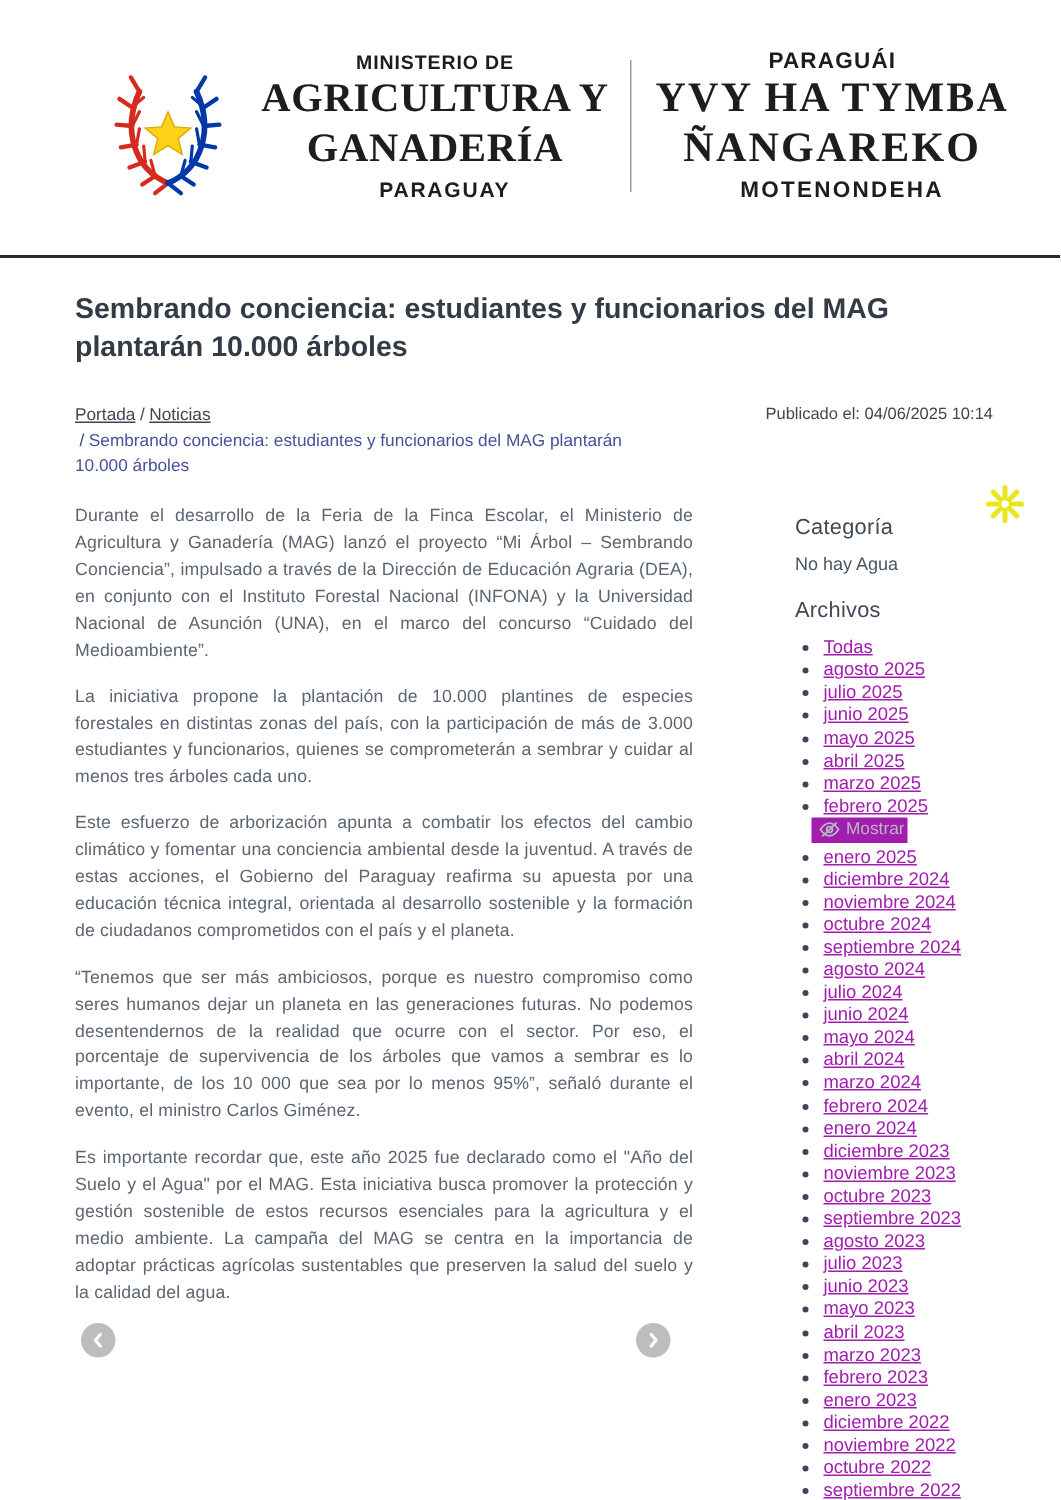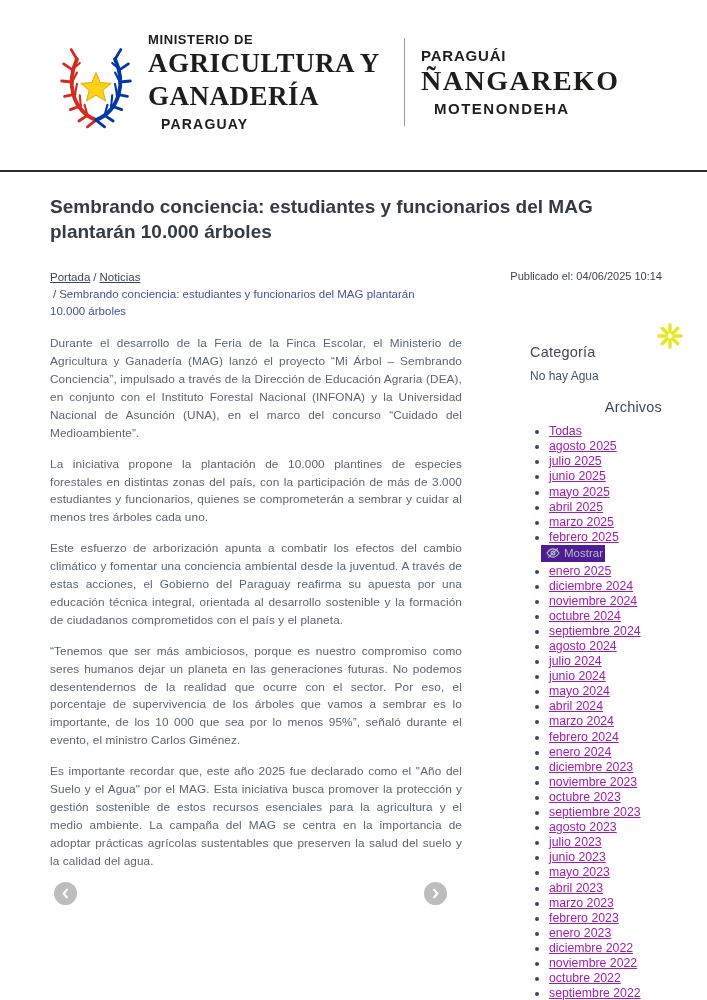--- a/index.html
+++ b/index.html
@@ -4,21 +4,21 @@
 <style>
   * { box-sizing: border-box; margin: 0; padding: 0; }
   html,body { background:#fff; }
   .page {
     position: relative; width: 707px; height: 1000px; margin: 0 auto;
     background: #ffffff; overflow: hidden;
     font-family: "Liberation Sans", sans-serif; color:#3d4753;
   }
 
   
-  .header { position:absolute; left:56px; top:32px; display:flex; align-items:center; }
+  .header { position:absolute; left:72px; top:32px; display:flex; align-items:center;text-align:center; }
   .logo { width:80px; height:96px; flex:0 0 auto; }
   .brand-left { margin-left:12px; width:252px; color:#1d1d1b; }
   .brand-small  { font-size:13px; font-weight:bold; letter-spacing:.6px; color:#1d1d1b; }
   .brand-serif  { font-family:"Liberation Serif", serif; font-weight:bold; font-size:27px; line-height:33px; letter-spacing:.5px; color:#1d1d1b; }
   .brand-foot   { font-size:14px; font-weight:bold; letter-spacing:1.2px; margin-top:3px; color:#1d1d1b;padding-left:13px; }
   .vline { width:1px; height:88px; background:#9a9a9a; margin:0 16px 0 4px; }
   .brand-right { color:#1d1d1b; }
   .brand-right .brand-small { font-size:15px; letter-spacing:.8px; }
   .brand-right .brand-serif { font-size:28px; line-height:33px; letter-spacing:1.5px; }
   .brand-right .brand-foot  { font-size:15px; letter-spacing:1.5px; }
@@ -42,28 +42,28 @@
     font-size:11.8px; line-height:17.9px; text-align:justify; color:#5c6571;
     margin-bottom:13px; letter-spacing:.1px;
   }
 
   
   .sidebar { position:relative; margin-left:68px; width:132px; padding-top:9px; }
   .asterisk { position:absolute; top:-13px; right:-22px; width:28px; height:28px; }
   .side-h { font-size:14.5px; font-weight:normal; color:#3f4956; letter-spacing:.2px; }
   .side-h.cat { margin-bottom:9px; }
   .side-empty { font-size:12px; color:#4a5563; margin-bottom:16px; }
-  .side-h.arch { margin-bottom:9px;text-align:right; }
+  .side-h.arch { margin-bottom:9px; }
   .archives { list-style:disc; padding-left:19px; color:#3a465c; }
   .archives li { font-size:12.3px; line-height:15.1px; }
   .archives a { color:#a21caf; text-decoration:underline; cursor:pointer; white-space:nowrap;text-align:right; }
 
   .mostrar {
     display:inline-flex; align-items:center; gap:4px;
-    position:relative; z-index:2; background:#4c1d95;
+    position:relative; z-index:2; background:#a21caf;
     margin-left:-8px; padding:1px 2px 1px 5px;
     color:#b6bbc2; font-size:11.5px;
   }
   .mostrar svg { width:14px; height:12px; display:block; }
 
   
   .pager-btn {
     position:absolute; width:23px; height:23px; border-radius:50%;
     background:#bdbdbd; border:none; cursor:pointer;
     display:flex; align-items:center; justify-content:center; padding:0;
@@ -101,20 +101,21 @@
       <div class="brand-small">MINISTERIO DE</div>
       <div class="brand-serif">AGRICULTURA Y</div>
       <div class="brand-serif">GANADERÍA</div>
       <div class="brand-foot">PARAGUAY</div>
     </div>
 
     <div class="vline"></div>
 
     <div class="brand-right">
       <div class="brand-small">PARAGUÁI</div>
+      <div class="brand-serif">YVY HA TYMBA</div>
       <div class="brand-serif">ÑANGAREKO</div>
       <div class="brand-foot">MOTENONDEHA</div>
     </div>
   </header>
 
   <div class="top-rule"></div>
 
   <main class="main">
     <h1 class="page-title">Sembrando conciencia: estudiantes y funcionarios del MAG plantarán 10.000 árboles</h1>
 

